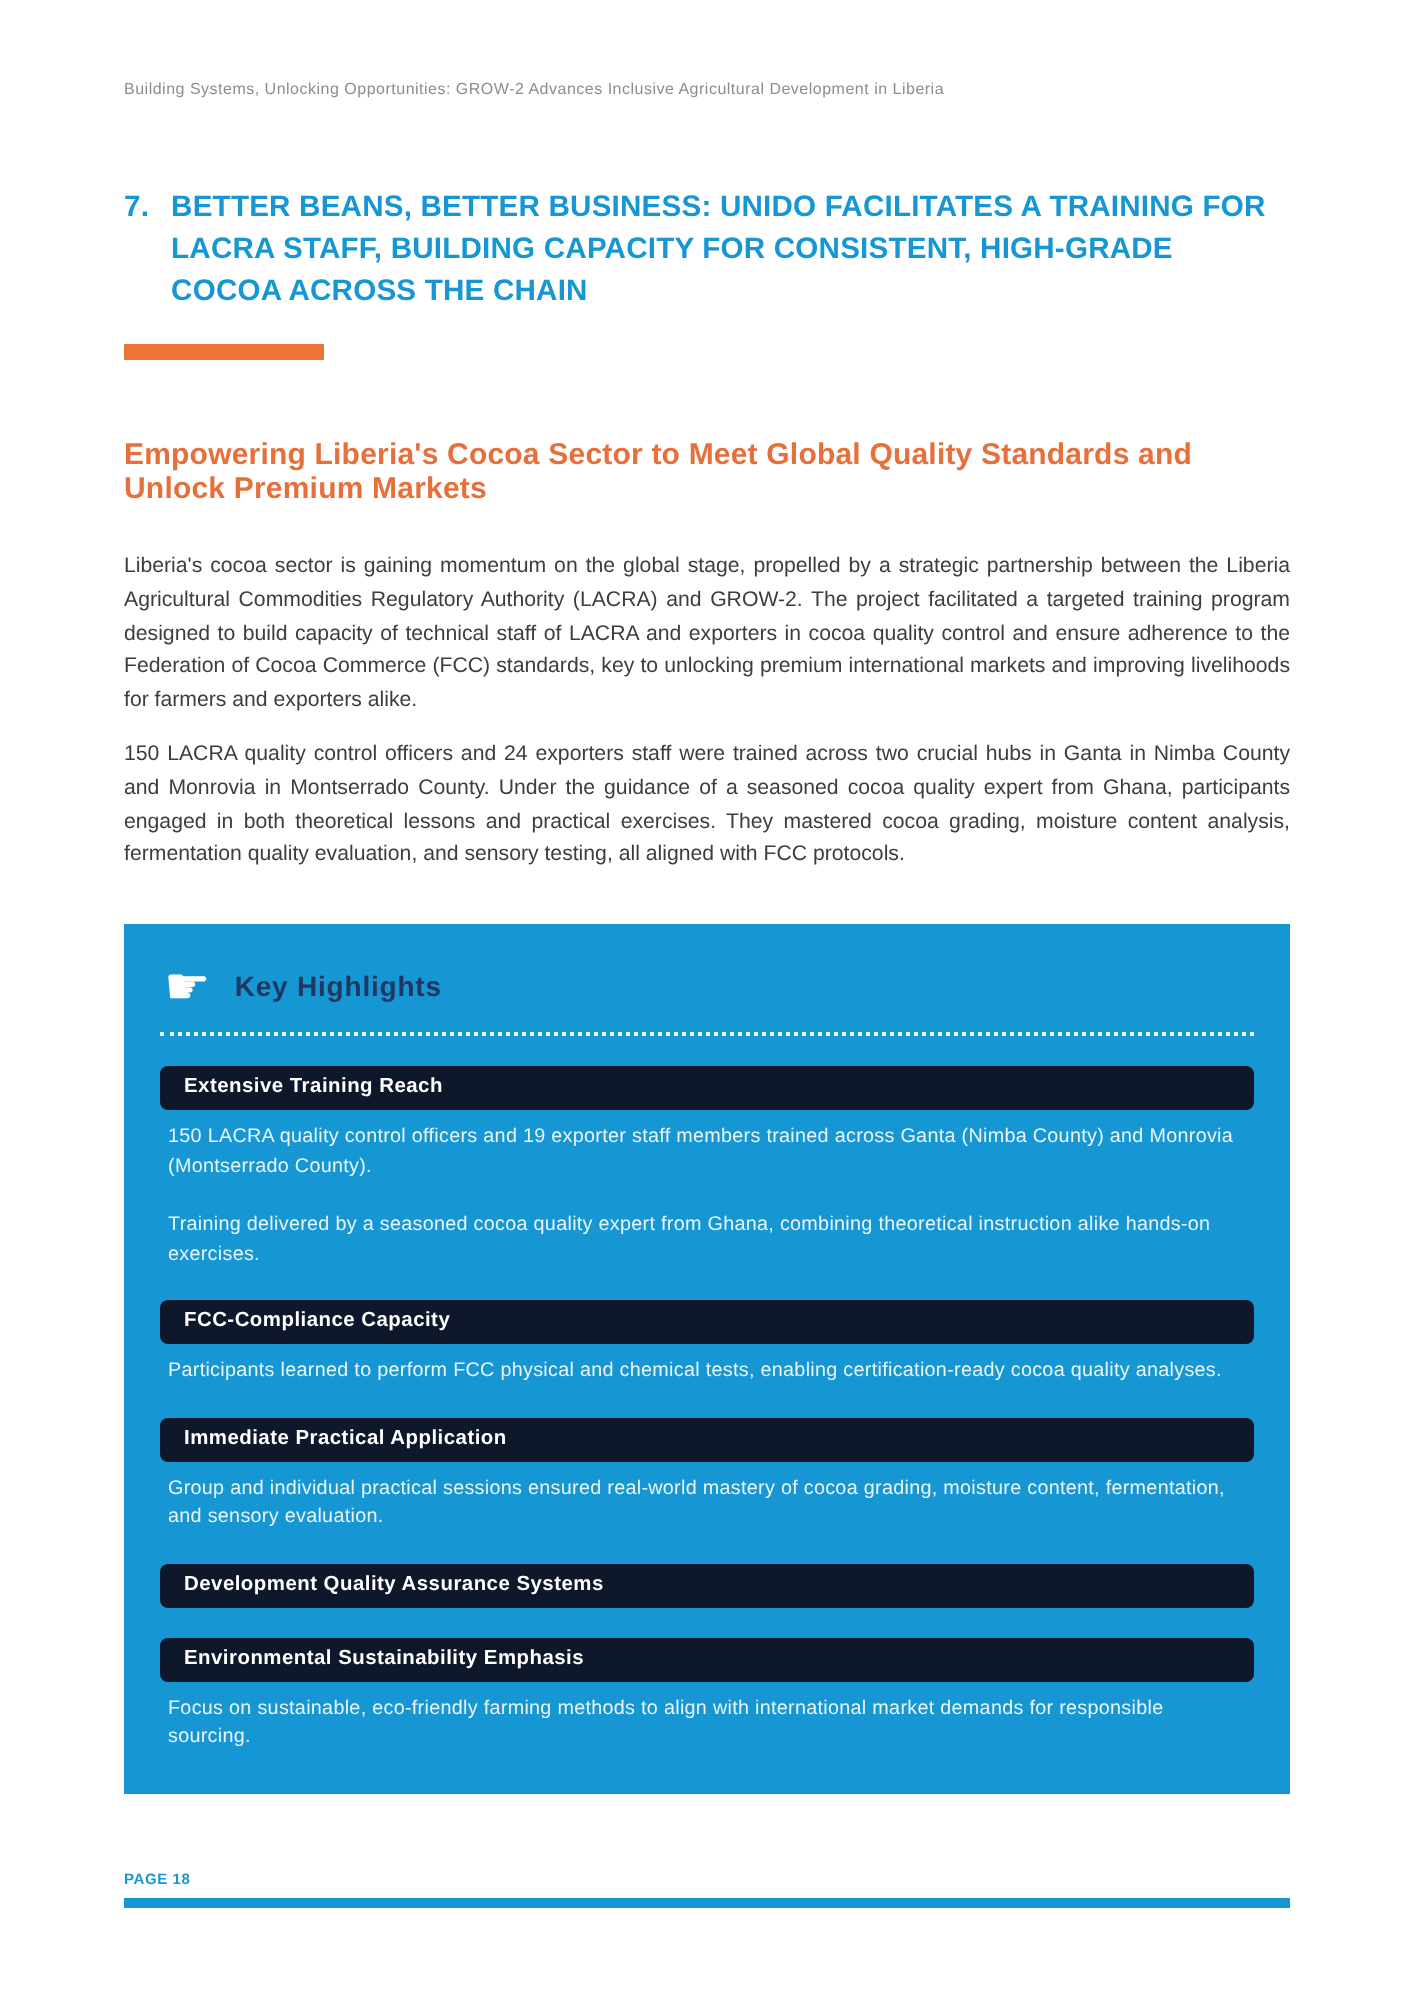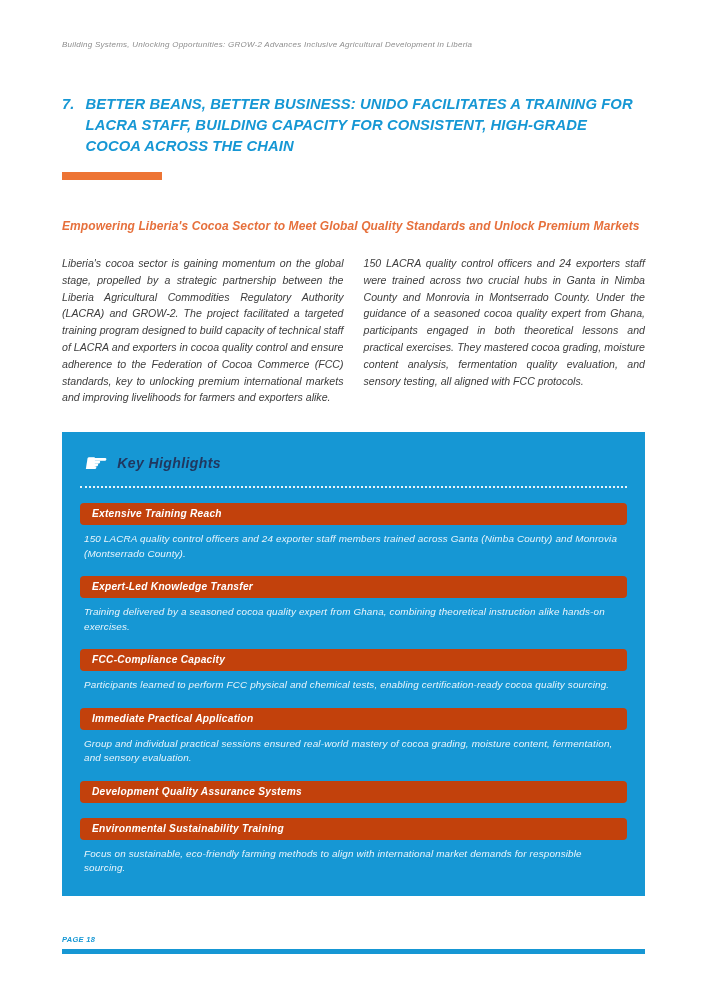--- a/index.html
+++ b/index.html
@@ -3,21 +3,21 @@
 <meta charset="utf-8">
 <style>
   html, body { margin: 0; padding: 0; }
   body {
     width: 707px; height: 1000px;
     background: #ffffff;
     font-family: "Liberation Sans", sans-serif;
     position: relative;
     overflow: hidden;
   }
-  .page { padding: 0 62px; position: relative; height: 100%; box-sizing: border-box; font-style: italic; }
+  .page { padding: 0 62px; position: relative; height: 100%; box-sizing: border-box; }
 
   .doc-header {
     padding-top: 40px;
     font-size: 8px;
     letter-spacing: 0.25px;
     color: #8d8d8d;
   }
 
   .section-title {
     margin-top: 45px;
@@ -34,30 +34,31 @@
 
   .orange-rule {
     margin-top: 15px;
     width: 100px;
     height: 8px;
     background: #ed7434;
   }
 
   .section-subtitle {
     margin-top: 39px;
-    font-size: 12px;
+    font-size: 15px;
     font-weight: bold;
     color: #e6703c;
     letter-spacing: 0.1px;
   }
 
   .body-columns {
     margin-top: 22px;
     display: flex;
-    gap: 20px;
+    gap: 10px;
+    flex-direction: column;
   }
   .body-columns .col {
     flex: 1;
     font-size: 10.6px;
     line-height: 16.8px;
     color: #3d3d3d;
     text-align: justify;
   }
 
   .highlights-box {
@@ -80,21 +81,21 @@
     line-height: 22px;
   }
   .kh-title {
     color: #20375f;
     font-weight: bold;
     font-size: 14px;
     letter-spacing: 0.4px;
   }
   .kh-item { margin-top: 15px; }
   .kh-pill {
-    background: #c2410c;
+    background: #0f172a;
     border-radius: 4px;
     padding: 5px 12px 6px;
     color: #ffffff;
     font-weight: bold;
     font-size: 10.2px;
     letter-spacing: 0.25px;
   }
   .kh-desc {
     margin: 7px 2px 0 4px;
     color: #e9f5fc;
@@ -143,39 +144,38 @@
   </div>
 
   <div class="highlights-box">
     <div class="kh-header">
       <span class="kh-icon">☛</span>
       <span class="kh-title">Key Highlights</span>
     </div>
 
     <div class="kh-item">
       <div class="kh-pill">Extensive Training Reach</div>
-      <div class="kh-desc">150 LACRA quality control officers and 24 exporter staff members trained across Ganta (Nimba County) and Monrovia (Montserrado County).</div>
+      <div class="kh-desc">150 LACRA quality control officers and 19 exporter staff members trained across Ganta (Nimba County) and Monrovia (Montserrado County).</div>
     </div>
     <div class="kh-item">
-      <div class="kh-pill">Expert-Led Knowledge Transfer</div>
       <div class="kh-desc">Training delivered by a seasoned cocoa quality expert from Ghana, combining theoretical instruction alike hands-on exercises.</div>
     </div>
     <div class="kh-item">
       <div class="kh-pill">FCC-Compliance Capacity</div>
-      <div class="kh-desc">Participants learned to perform FCC physical and chemical tests, enabling certification-ready cocoa quality sourcing.</div>
+      <div class="kh-desc">Participants learned to perform FCC physical and chemical tests, enabling certification-ready cocoa quality analyses.</div>
     </div>
     <div class="kh-item">
       <div class="kh-pill">Immediate Practical Application</div>
       <div class="kh-desc">Group and individual practical sessions ensured real-world mastery of cocoa grading, moisture content, fermentation, and sensory evaluation.</div>
     </div>
     <div class="kh-item">
       <div class="kh-pill">Development Quality Assurance Systems</div>
     </div>
     <div class="kh-item">
-      <div class="kh-pill">Environmental Sustainability Training</div>
+      <div class="kh-pill">Environmental Sustainability Emphasis</div>
       <div class="kh-desc">Focus on sustainable, eco-friendly farming methods to align with international market demands for responsible sourcing.</div>
     </div>
   </div>
 
   <div class="doc-footer">
     <div class="footer-label">PAGE 18</div>
     <div class="footer-rule"></div>
   </div>
 
 </div>

